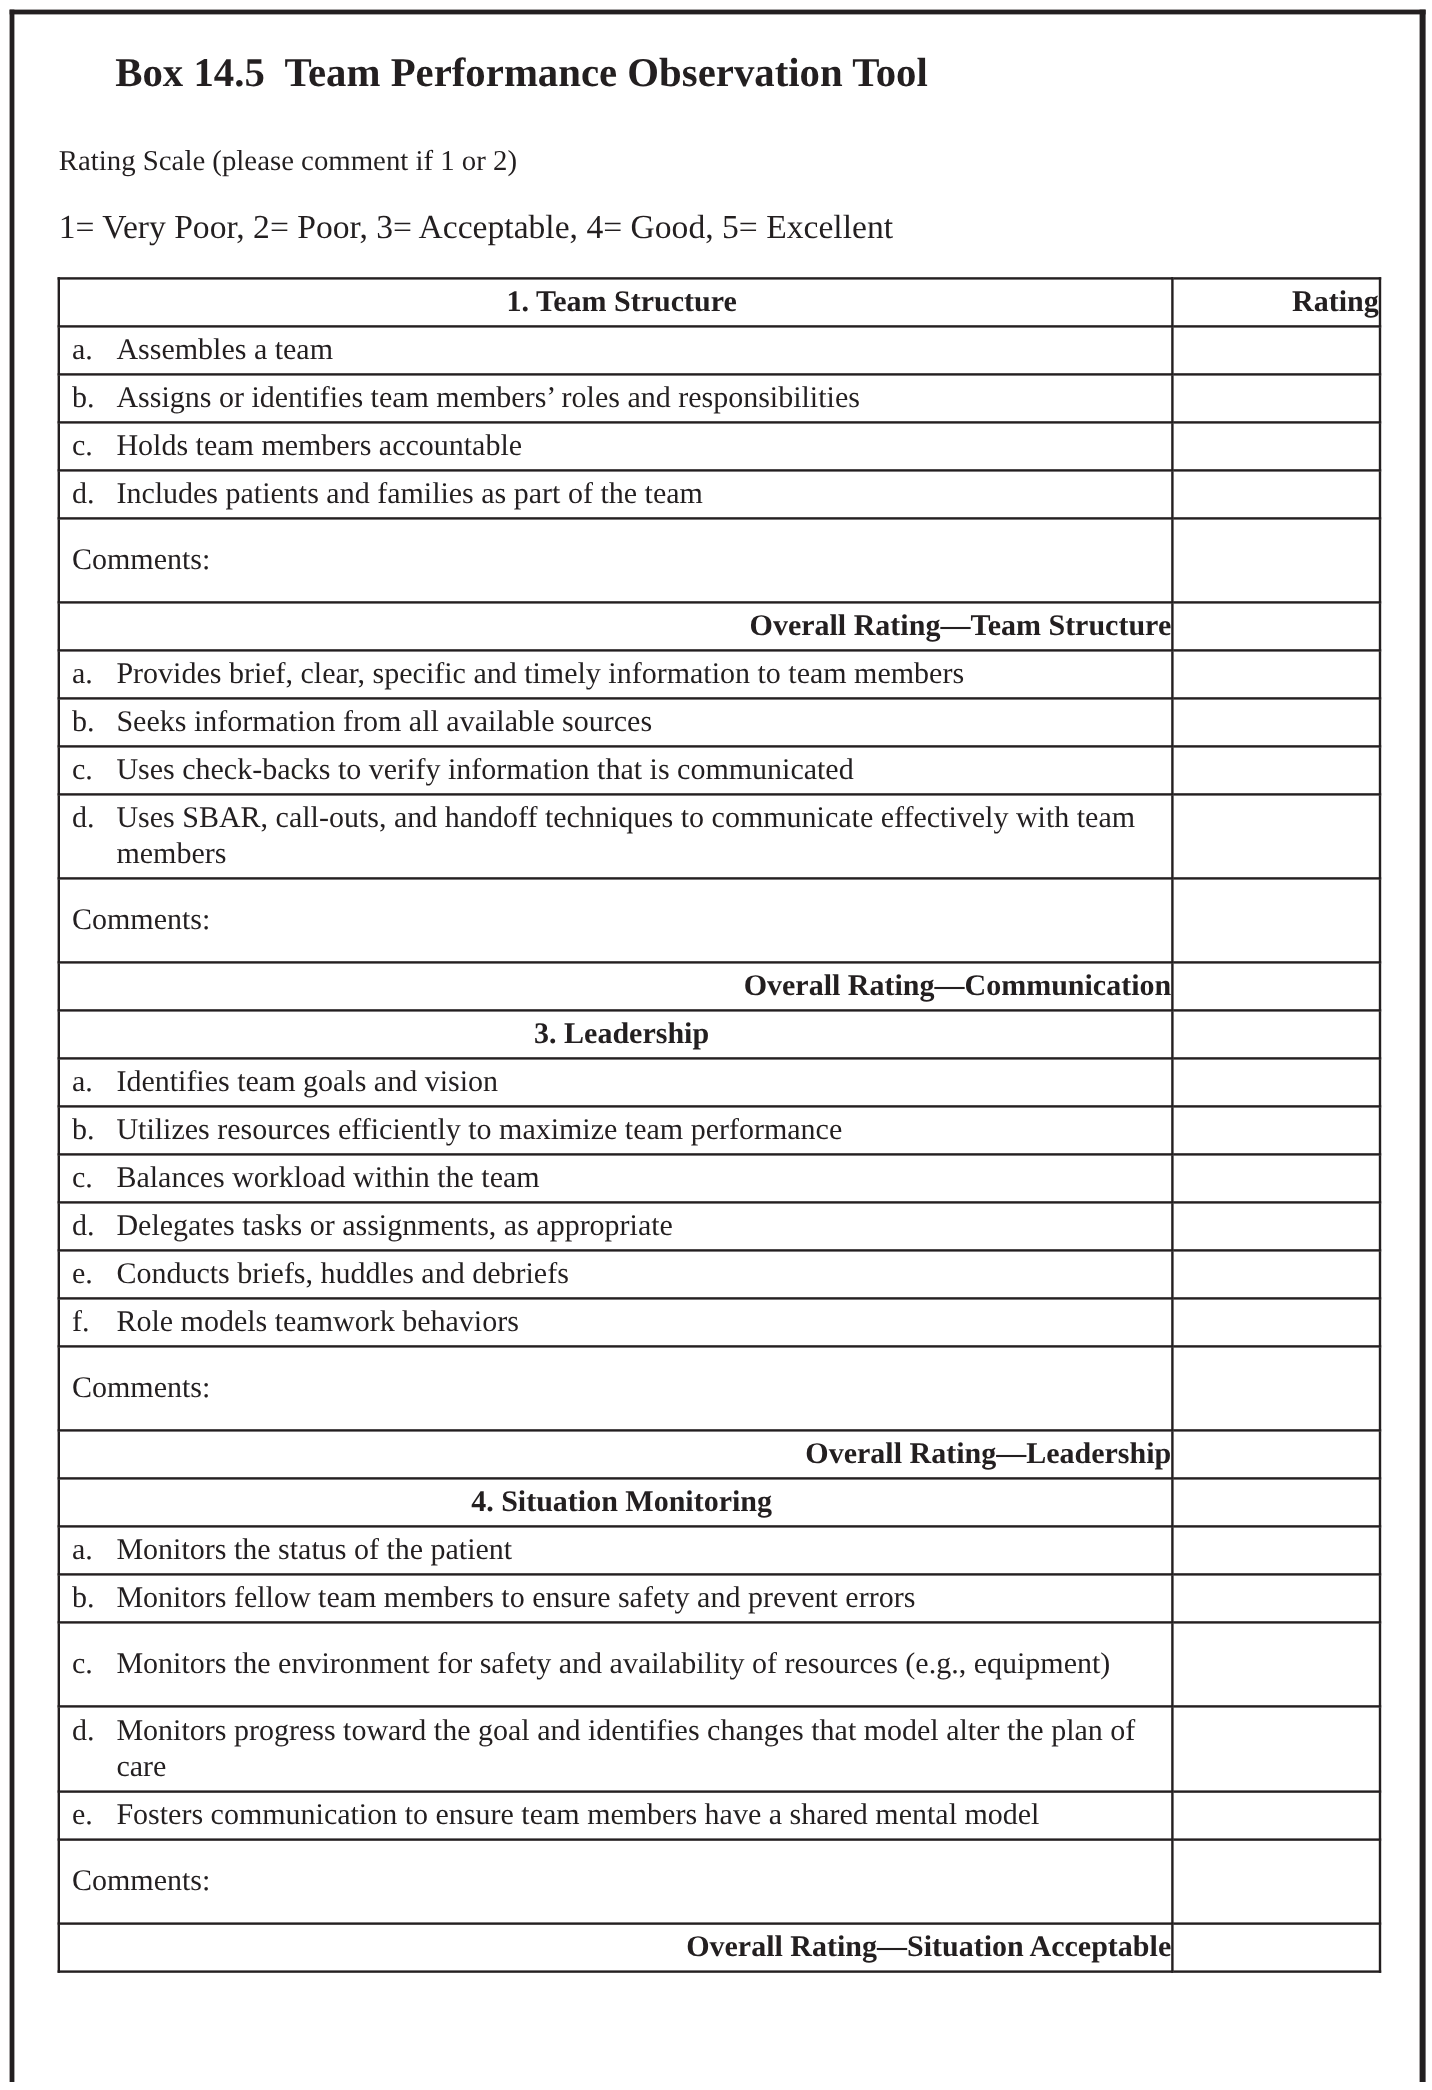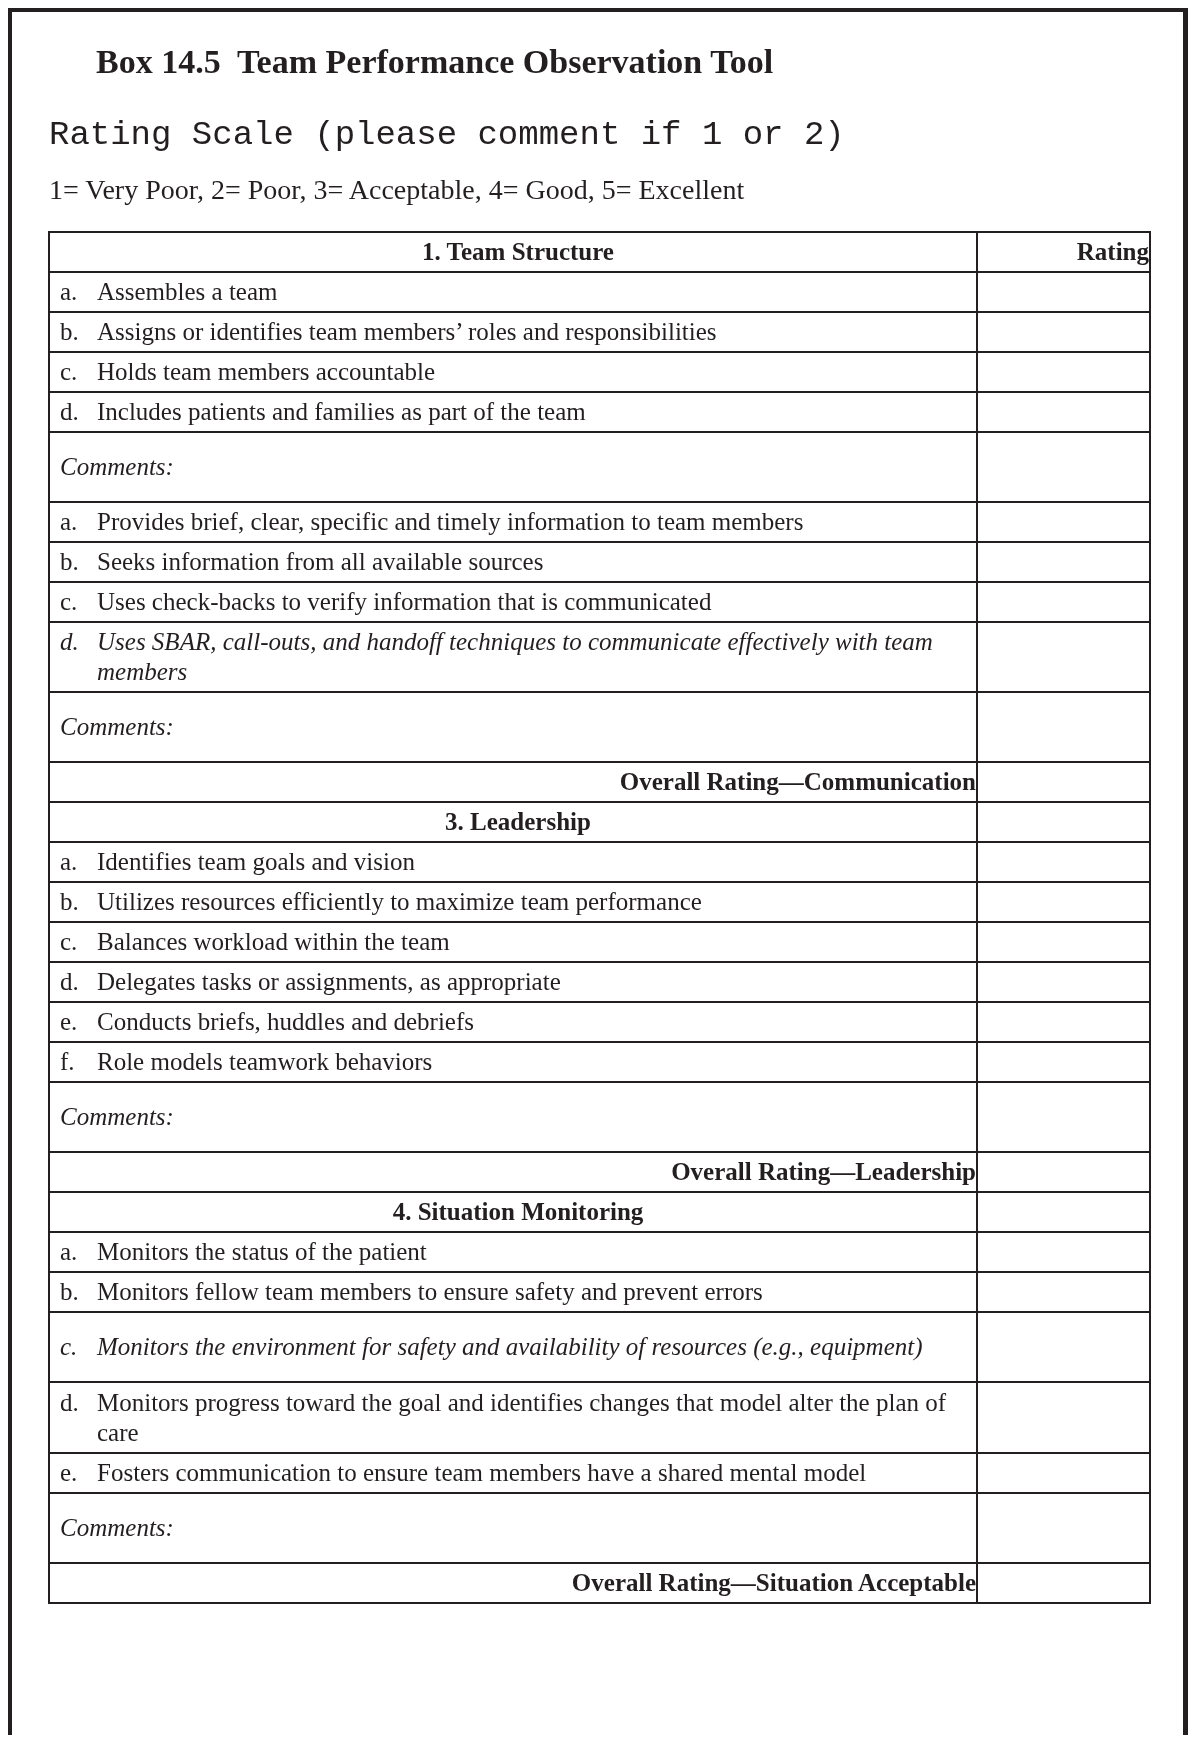--- a/index.html
+++ b/index.html
@@ -11,41 +11,41 @@
   .frame-top { position: absolute; left: 8px; top: 8px; width: 1180px; height: 4px; background: #231f20; }
   .frame-left { position: absolute; left: 8px; top: 8px; width: 4px; height: 1727px; background: #231f20; }
   .frame-right { position: absolute; left: 1183px; top: 8px; width: 5px; height: 1727px; background: #231f20; }
 
   .title {
     position: absolute; left: 49px; top: 42px;
     font-size: 34px; font-weight: bold; line-height: 40px; white-space: pre; margin-left: 47px;
   }
   .scale-note {
     position: absolute; left: 49px; top: 118px;
-    font-size: 34px; line-height: 34px; white-space: nowrap; font-family: Liberation Mono, monospace;
+    font-size: 24px; line-height: 34px; white-space: nowrap;
   }
   .scale-def {
     position: absolute; left: 49px; top: 173px;
     font-size: 28px; line-height: 34px; white-space: nowrap;
   }
 
   table.tool {
     position: absolute; left: 48px; top: 231px;
     width: 1101px; border-collapse: collapse; table-layout: fixed;
     font-size: 25px;
   }
   table.tool td {
     border: 2px solid #231f20; padding: 0 0 0 10px; vertical-align: middle;
     line-height: 30px; box-sizing: border-box;
   }
   table.tool col.c-item { width: 928px; }
   table.tool col.c-rating { width: 173px; }
 
   tr.r40 td { height: 40px; }
-  tr.r70 td { height: 70px; font-style: italic; }
+  tr.r70 td { height: 70px; }
   tr.r71 td { height: 71px; }
 
   td.sec-head { text-align: center; font-weight: bold; padding: 0; }
   td.rating-head { text-align: right; font-weight: bold; padding: 0; }
   td.overall { text-align: right; font-weight: bold; padding: 0 8px 0 0; }
   td.comments { vertical-align: top; padding-top: 4px; }
 
   .item { display: flex; align-items: flex-start; }
   .item .letter { width: 37px; flex: 0 0 37px; }
   .item .text { flex: 1; line-height: 30px; }
@@ -106,20 +106,24 @@
             <span class="letter">d.</span>
             <span class="text">Includes patients and families as part of the team</span>
           </div>
         </td>
       <td class="rating-cell"></td>
     </tr>
     <tr class="r70">
       <td class="comments">Comments:</td>
       <td class="rating-cell"></td>
     </tr>
+    <tr class="r40">
+      <td class="overall">Overall Rating—Team Structure</td>
+      <td class="rating-cell"></td>
+    </tr>
 
     <tr class="r40">
       <td>
           <div class="item">
             <span class="letter">a.</span>
             <span class="text">Provides brief, clear, specific and timely information to team members</span>
           </div>
         </td>
       <td class="rating-cell"></td>
     </tr>

